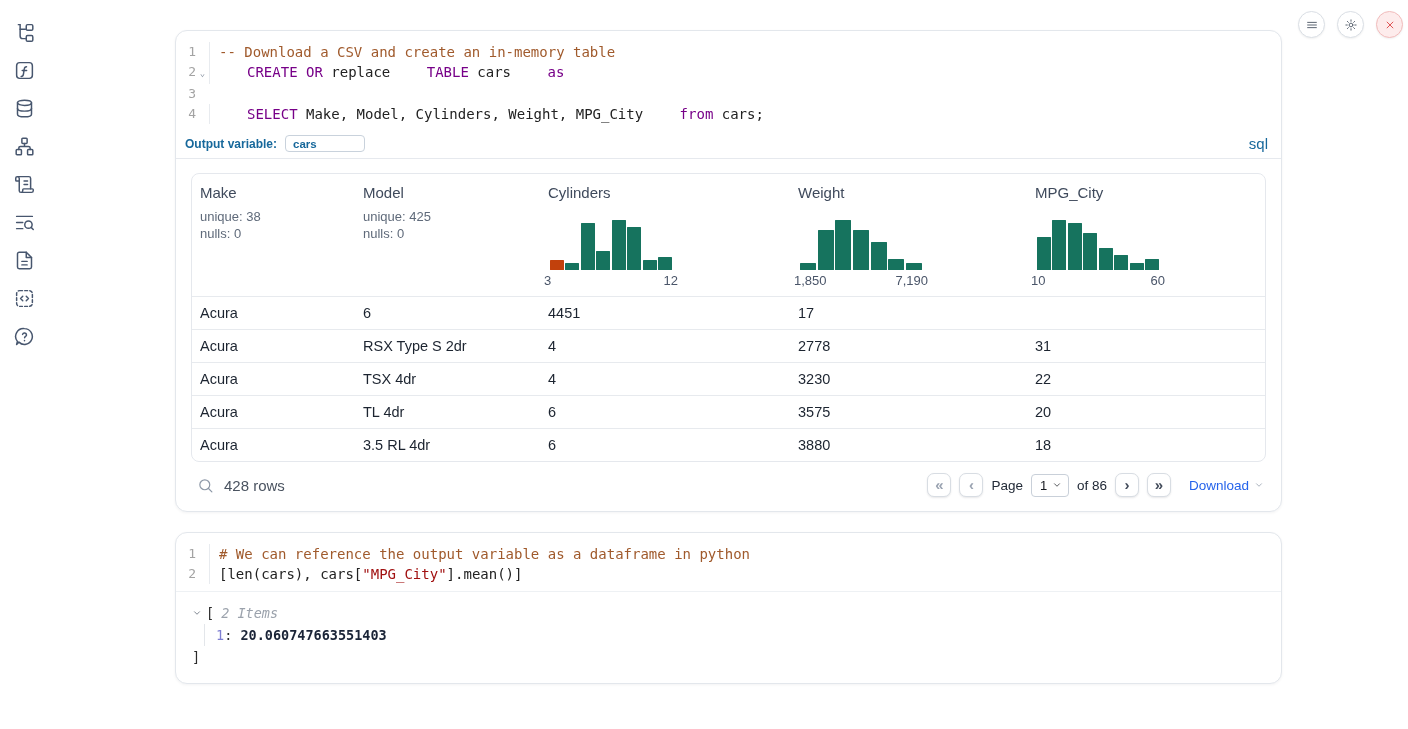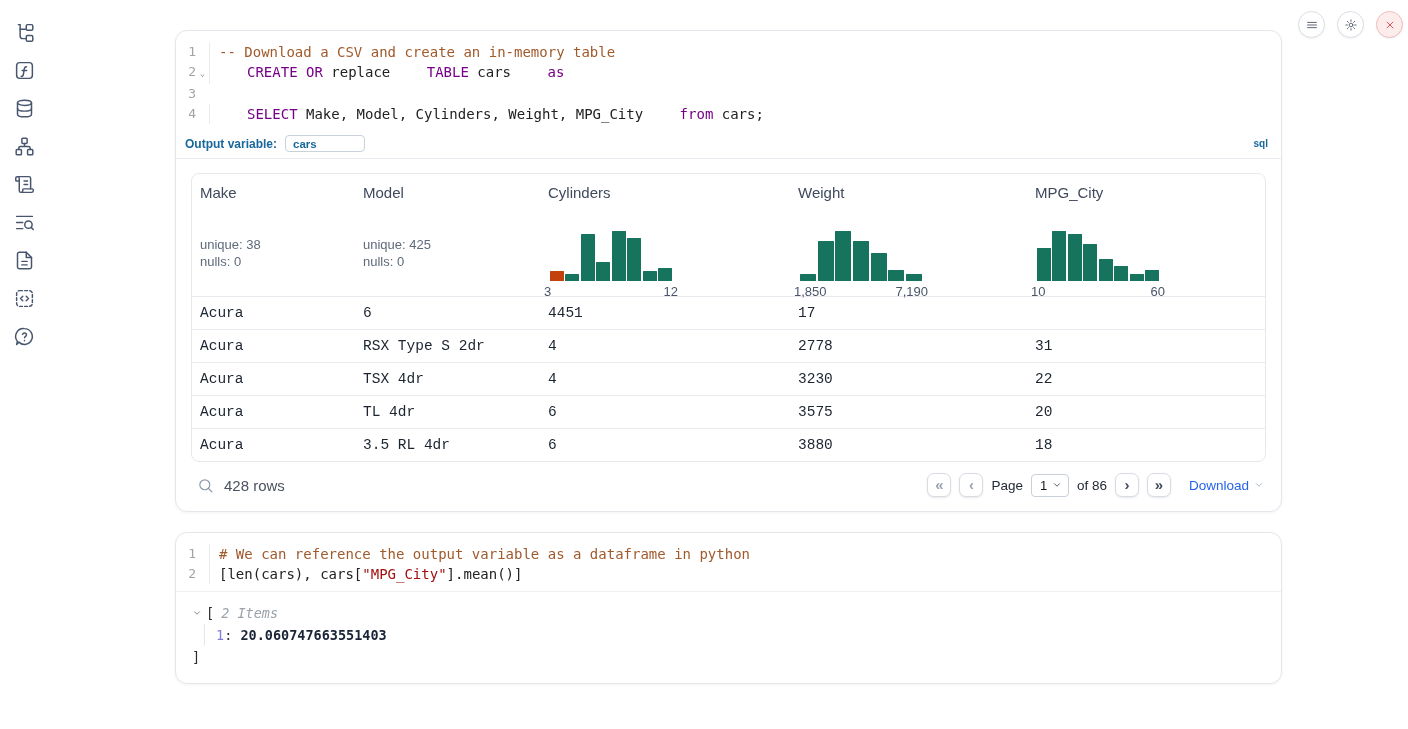--- a/index.html
+++ b/index.html
@@ -36,37 +36,37 @@
   .tk-com { color:#a05a2c; }
   .tk-kw  { color:#770088;margin-left:28px; }
   .tk-str { color:#a11111; }
   .tk-pl  { color:#222; }
 
   
   .outvar-row { display:flex; align-items:center; padding:4px 10px 6px 9px; border-bottom:1px solid #e6e9ee; }
   .outvar-label { font-size:12px; font-weight:bold; color:#17689b; }
   .outvar-input { width:80px; height:17px; margin-left:8px; border:1px solid #c9d2dc; border-radius:4px;
     padding:1px 7px; font-family:"Liberation Sans", sans-serif; font-size:11.5px; font-weight:bold; color:#17689b; }
-  .lang-badge { margin-left:auto; font-size:10px; font-weight:bold; color:#17689b; padding-right:3px; }
+  .lang-badge { margin-left:auto; font-size:15px; font-weight:normal; color:#17689b; padding-right:3px; }
 
   
   .table-output { padding:14px 15px 13px 15px; }
   .data-table { border:1px solid #e5e8ed; border-radius:8px; overflow:hidden;
     --cols:163px 185px 250px 237px 1fr; }
   .t-head { display:grid; grid-template-columns:var(--cols); }
-  .th { height:122px; padding:10px 8px 8px 8px; display:flex; flex-direction:column; align-items:flex-start;gap:28px; }
+  .th { height:122px; padding:10px 8px 8px 8px; display:flex; flex-direction:column; align-items:flex-start; }
   .col-name { font-size:15px; color:#3f4a5c; }
   .col-stats { margin-top:7px; font-size:13px; color:#5f6a7a; line-height:17px; }
   .hist { margin-top:auto; width:122px; margin-left:2px; }
   .hist-bars { display:flex; align-items:flex-end; gap:1.5px; height:52px; }
   .hist-bar { flex:1; border-radius:0.5px; }
   .hist-axis { display:flex; justify-content:space-between; font-size:13px; color:#4a5569;
     margin:3px -6px 0 -6px; white-space:nowrap; }
   .t-row { display:grid; grid-template-columns:var(--cols); border-top:1px solid #e7eaee; }
-  .td { padding:8px 8px; font-size:14.5px; color:#1c2430;font-family:Liberation Mono, monospace; }
+  .td { padding:8px 8px; font-size:14.5px; color:#1c2430; }
 
   
   .t-footer { display:flex; align-items:center; padding:11px 2px 1px 2px; }
   .search-btn { background:none; border:none; color:#8e99a8; width:24px; height:24px; margin-right:7px;
     display:flex; align-items:center; justify-content:center; cursor:pointer; }
   .search-btn svg { width:17px; height:17px; }
   .rowcount { font-size:15px; color:#4a5360; }
   .pager { margin-left:auto; display:flex; align-items:center; gap:8px; }
   .pg-btn { width:24px; height:24px; border-radius:7px; border:1px solid #d8dde3; background:#fff;
     box-shadow:0 1px 2px rgba(16,24,40,.10); font-family:"Liberation Sans", sans-serif;

